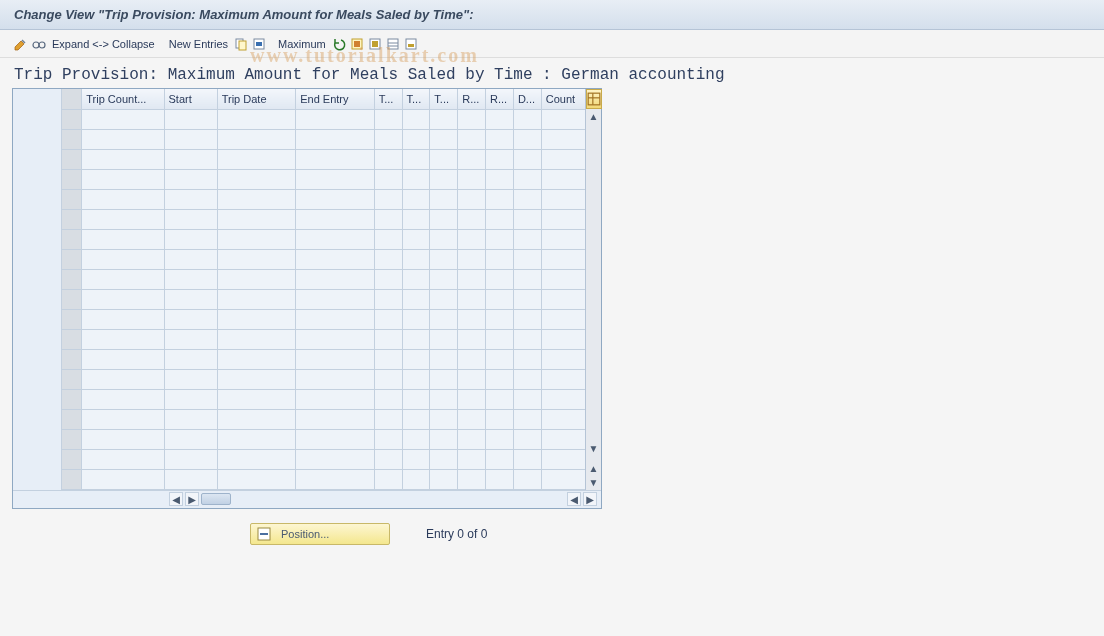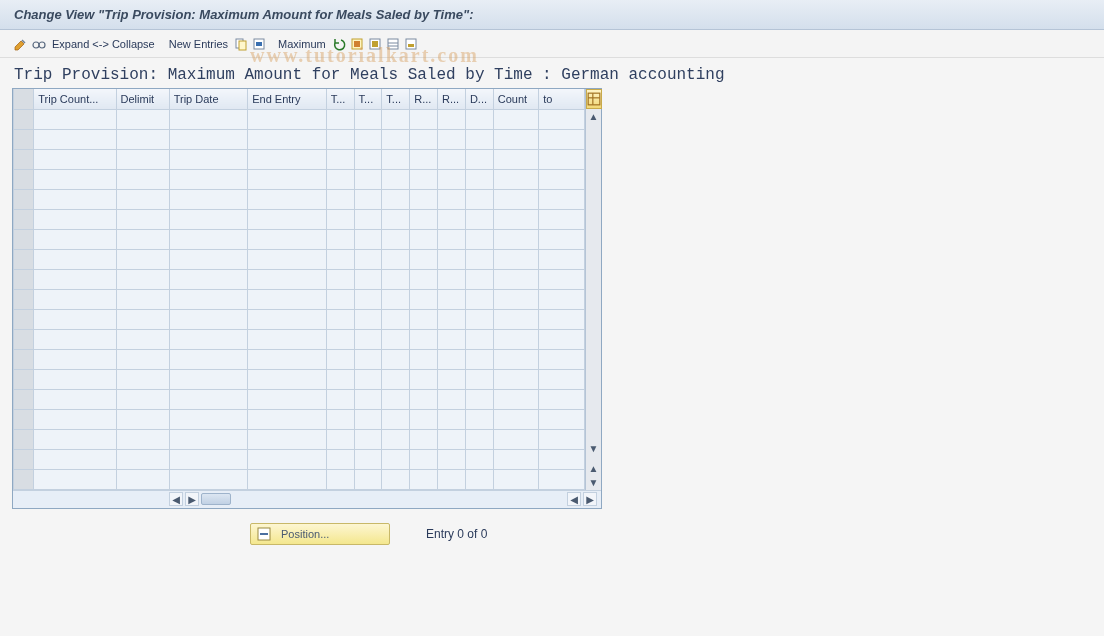--- a/index.html
+++ b/index.html
@@ -92,20 +92,21 @@
     display: flex;
   }
   .grid-table-wrap {
     flex: 1;
     overflow: hidden;
   }
   table.grid {
     border-collapse: collapse;
     width: 100%;
     table-layout: fixed;
+    margin-left: 48px;
   }
   table.grid th, table.grid td {
     border: 1px solid #c3d0df;
     height: 20px;
     font-size: 11px;
     text-align: left;
     padding: 0 4px;
     overflow: hidden;
     white-space: nowrap;
     text-overflow: ellipsis;
@@ -288,21 +289,21 @@
 <div class="subtitle">Trip Provision: Maximum Amount for Meals Saled by Time : German accounting</div>
 
 <div class="grid-wrap">
   <div class="grid-area">
     <div class="grid-table-wrap">
       <table class="grid">
         <thead>
           <tr>
             <th class="rowsel"></th>
             <th class="col-trip">Trip Count...</th>
-            <th class="col-region">Delimit</th>
+            <th class="col-region">Start</th>
             <th class="col-start">Trip Date</th>
             <th class="col-end">End Entry</th>
             <th class="col-t">T...</th>
             <th class="col-t">T...</th>
             <th class="col-t">T...</th>
             <th class="col-r">R...</th>
             <th class="col-r">R...</th>
             <th class="col-d">D...</th>
             <th class="col-from">Count</th>
             <th class="col-to">to</th>

